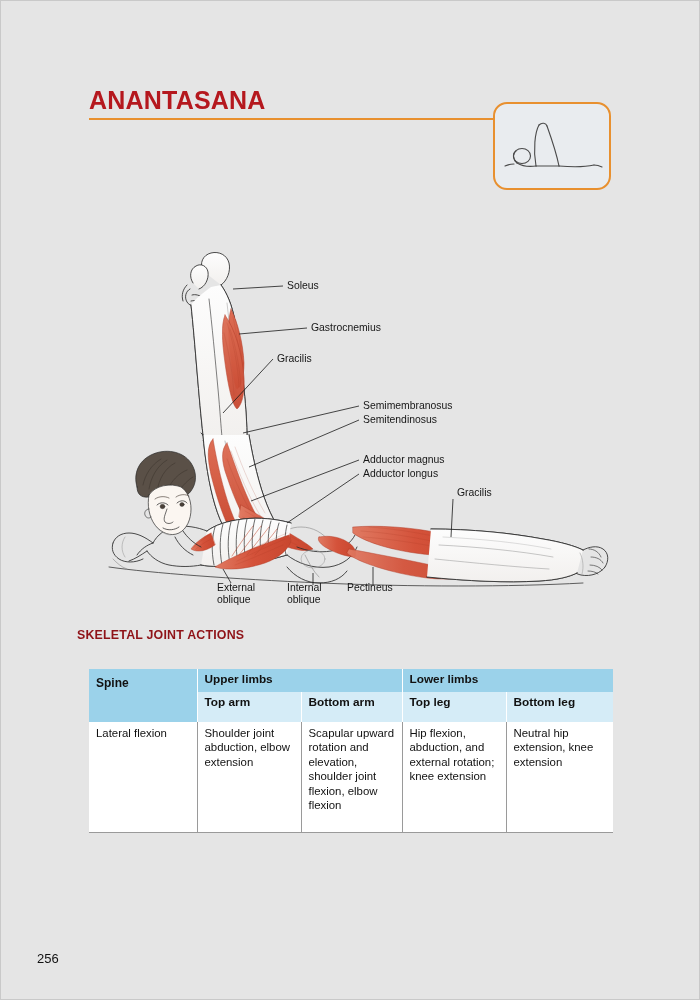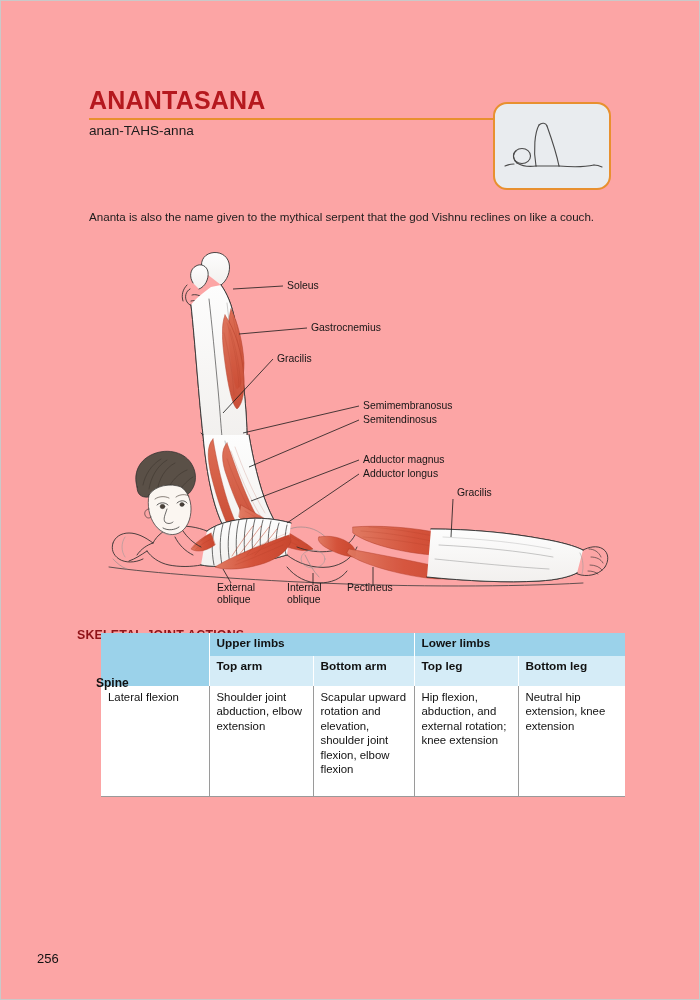--- a/index.html
+++ b/index.html
@@ -10,21 +10,21 @@
   body {
     width: 700px;
     height: 1000px;
     font-family: "Liberation Sans", sans-serif;
     overflow: hidden;
   }
   #page {
     position: relative;
     width: 700px;
     height: 1000px;
-    background: #fca5a5;
+    background: #e5e5e5;
     box-sizing: border-box;
     border: 1px solid #c9c9c9;
   }
 
   
   #header-block {
     position: absolute;
     left: 88px;
     top: 86px;
     width: 525px;
@@ -110,25 +110,24 @@
     font-weight: bold;
     color: #8f1318;
     letter-spacing: 0.2px;
     margin: 0;
   }
 
   
   #joint-table {
     position: absolute;
     left: 88px;
-    top: 632px;
+    top: 668px;
     width: 524px;
     border-collapse: collapse;
     table-layout: fixed;
-    margin-left: 12px;
   }
   #joint-table td, #joint-table th {
     padding: 4px 6px 4px 7px;
     font-size: 11.4px;
     vertical-align: top;
     text-align: left;
     line-height: 1.27;
     font-weight: normal;
     color: #111;
   }
@@ -180,24 +179,22 @@
     fill: #161616;
   }
 </style>
 </head>
 <body>
 
 <div id="page">
 
   <div id="header-block">
     <h1 id="sanskrit-title">ANANTASANA</h1>
-    <p id="pronunciation">anan-TAHS-anna</p>
   </div>
   <div id="title-rule"></div>
-  <p id="description">Ananta is also the name given to the mythical serpent that the god Vishnu reclines on like a couch.</p>
 
   <div id="pose-icon-box">
     <svg width="114" height="84" viewBox="0 0 114 84">
       <g fill="none" stroke="#4a4a4a" stroke-width="1.1" stroke-linecap="round" stroke-linejoin="round">
         <path d="M41 62 C 38 46, 40 28, 44 21"></path>
         <path d="M44 21 C 47 18, 51 19, 52 22"></path>
         <path d="M52 22 C 57 36, 62 52, 64 62"></path>
         <path d="M41 62 L 64 62"></path>
         <path d="M64 62 C 76 63, 90 63, 99 61"></path>
         <path d="M99 61 C 103 61, 105 62, 107 63"></path>

